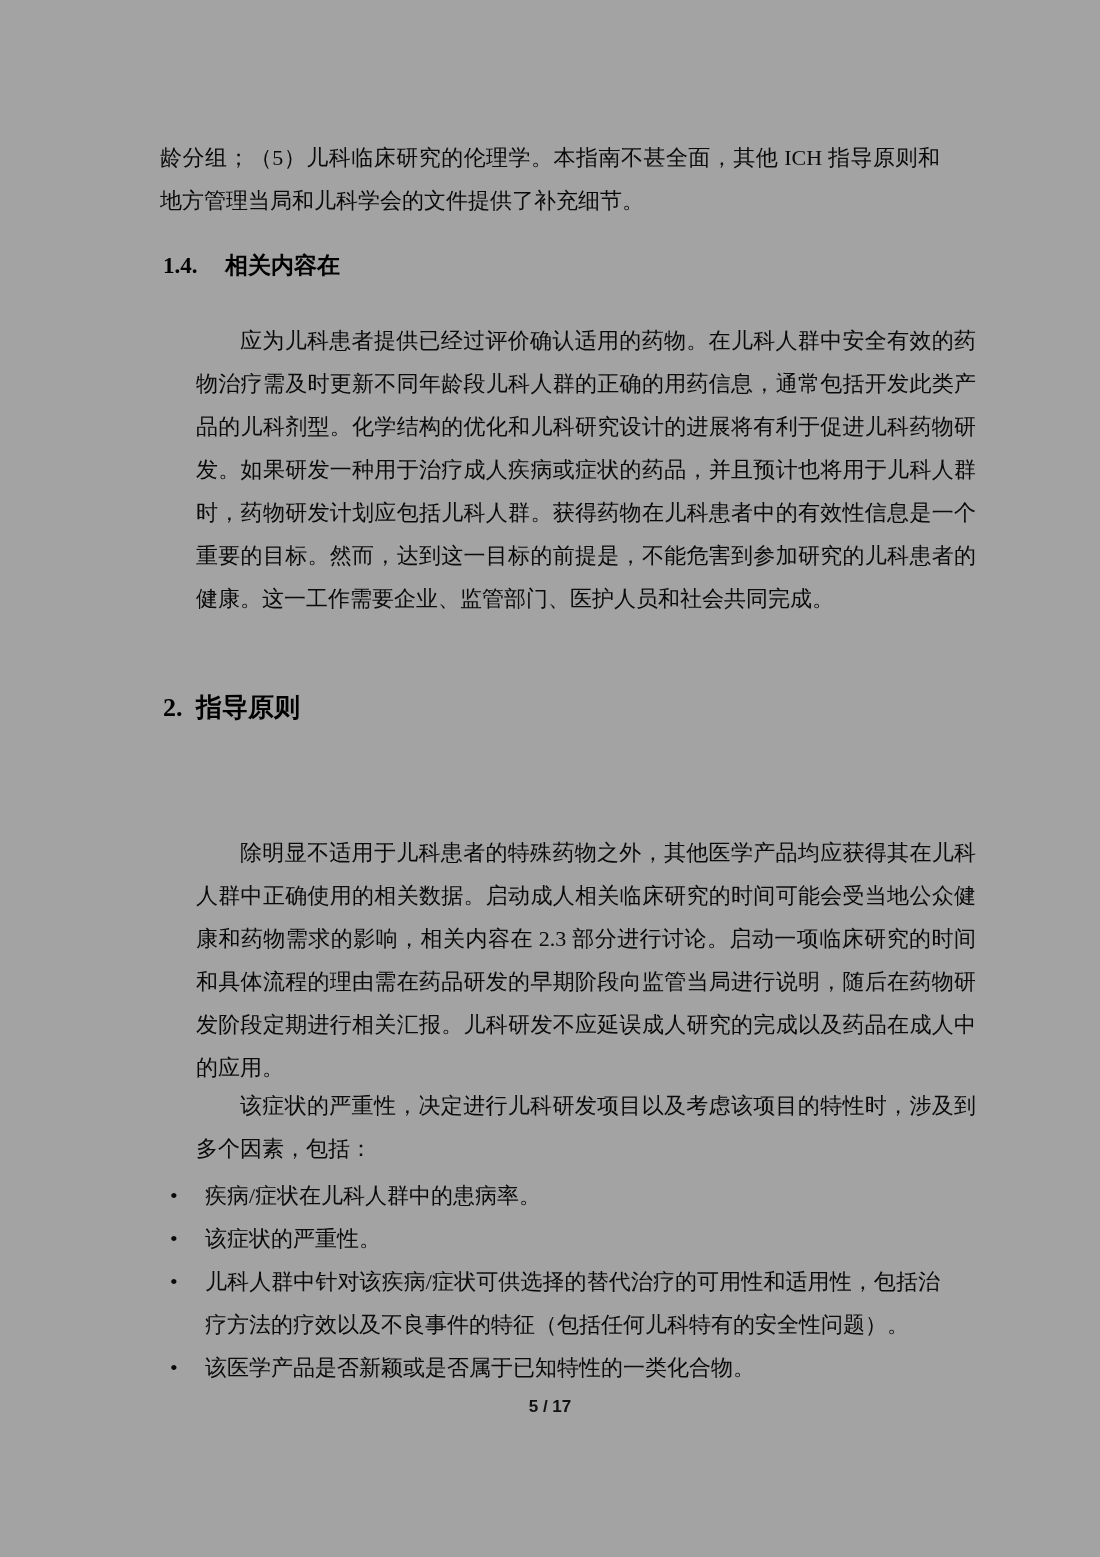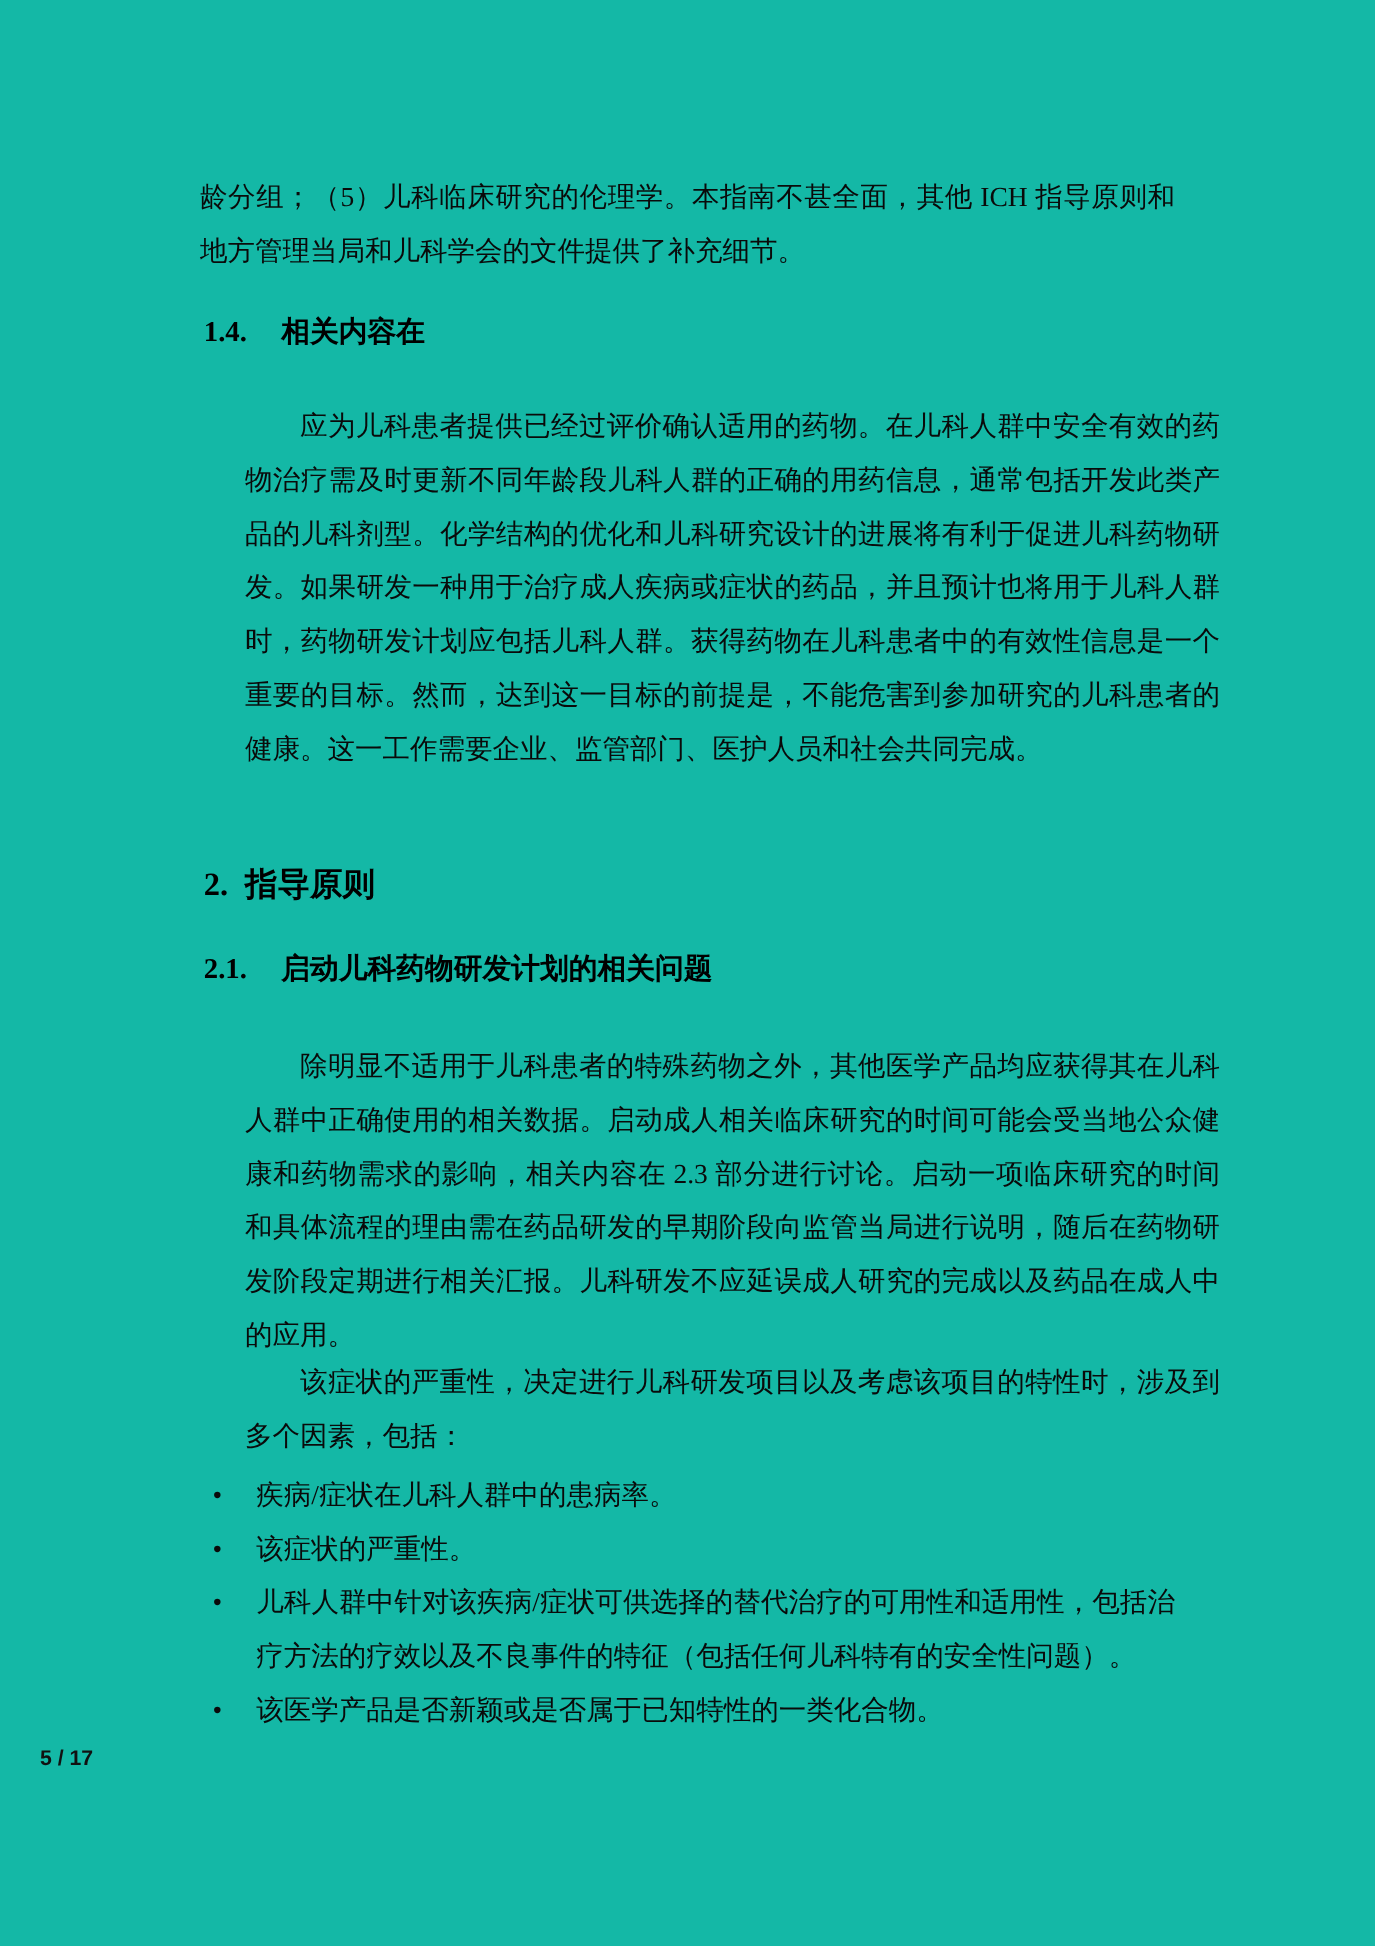--- a/index.html
+++ b/index.html
@@ -4,21 +4,21 @@
 <style>
   * { margin: 0; padding: 0; box-sizing: border-box; }
   html, body {
     background: #ffffff;
     font-family: "Liberation Serif", "DejaVu Serif", serif;
   }
   .page {
     position: relative;
     width: 1100px;
     height: 1557px;
-    background: #14b8a6;
+    background: #a3a3a3;
     color: #000000;
     overflow: hidden;
     margin: 0 auto;
   }
   .body-text {
     position: absolute;
     left: 160px;
     width: 780px;
     font-size: 22px;
     line-height: 43px;
@@ -60,49 +60,45 @@
     left: 10px;
     top: 0;
     font-size: 22px;
     line-height: 43px;
   }
   .page-footer {
     position: absolute;
     top: 1396px;
     left: 0;
     width: 100%;
-    text-align: left;
+    text-align: center;
     font-family: "Liberation Sans", "DejaVu Sans", sans-serif;
     font-weight: bold;
     font-size: 17px;
     line-height: 22px;
     color: #111111;
-    padding-left: 32px;
   }
 </style>
 </head>
 <body>
 
 <div class="page">
 
   <p class="body-text" style="top:136px;">龄分组；（5）儿科临床研究的伦理学。本指南不甚全面，其他 ICH 指导原则和地方管理当局和儿科学会的文件提供了补充细节。</p>
 
   <h3 class="heading heading-sub" style="top:250px;">
     <span class="hnum-sub">1.4.</span><span>相关内容在</span>
   </h3>
 
   <p class="body-text indent2" style="top:319px;">应为儿科患者提供已经过评价确认适用的药物。在儿科人群中安全有效的药物治疗需及时更新不同年龄段儿科人群的正确的用药信息，通常包括开发此类产品的儿科剂型。化学结构的优化和儿科研究设计的进展将有利于促进儿科药物研发。如果研发一种用于治疗成人疾病或症状的药品，并且预计也将用于儿科人群时，药物研发计划应包括儿科人群。获得药物在儿科患者中的有效性信息是一个重要的目标。然而，达到这一目标的前提是，不能危害到参加研究的儿科患者的健康。这一工作需要企业、监管部门、医护人员和社会共同完成。</p>
 
   <h2 class="heading heading-main" style="top:690px;">
     <span class="hnum-main">2.</span><span>指导原则</span>
   </h2>
 
-  <h3 class="heading heading-sub" style="top:759px;">
-    <span class="hnum-sub">2.1.</span><span>启动儿科药物研发计划的相关问题</span>
-  </h3>
 
   <p class="body-text indent2" style="top:831px;">除明显不适用于儿科患者的特殊药物之外，其他医学产品均应获得其在儿科人群中正确使用的相关数据。启动成人相关临床研究的时间可能会受当地公众健康和药物需求的影响，相关内容在 2.3 部分进行讨论。启动一项临床研究的时间和具体流程的理由需在药品研发的早期阶段向监管当局进行说明，随后在药物研发阶段定期进行相关汇报。儿科研发不应延误成人研究的完成以及药品在成人中的应用。</p>
 
   <p class="body-text indent2" style="top:1084px;">该症状的严重性，决定进行儿科研发项目以及考虑该项目的特性时，涉及到多个因素，包括：</p>
 
   <ul class="bullet-list" style="top:1174px;">
     <li class="bullet-item">
       <span class="bullet-marker">•</span>
       <span>疾病/症状在儿科人群中的患病率。</span>
     </li>

